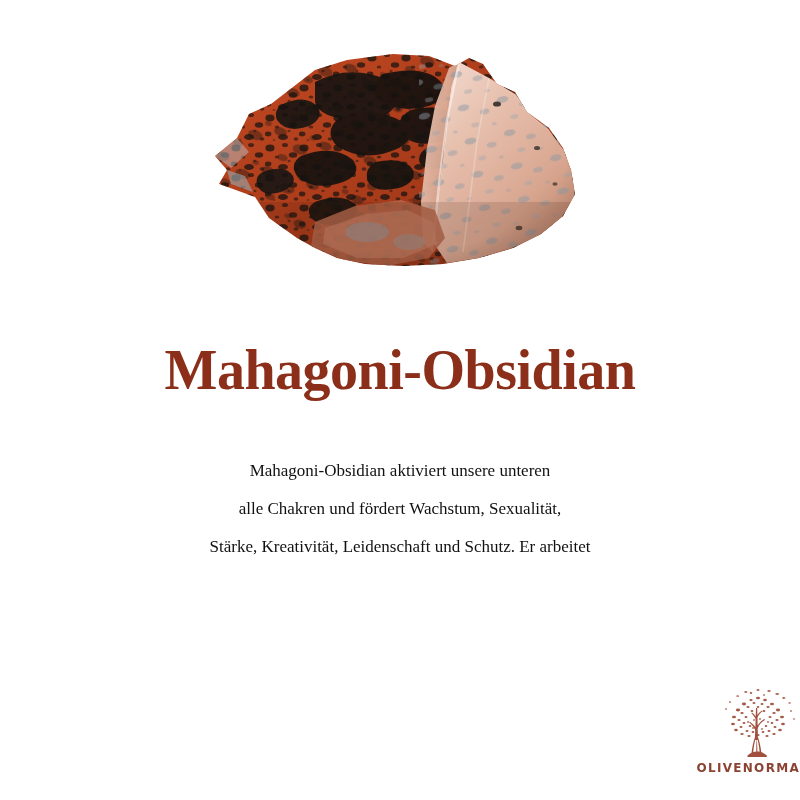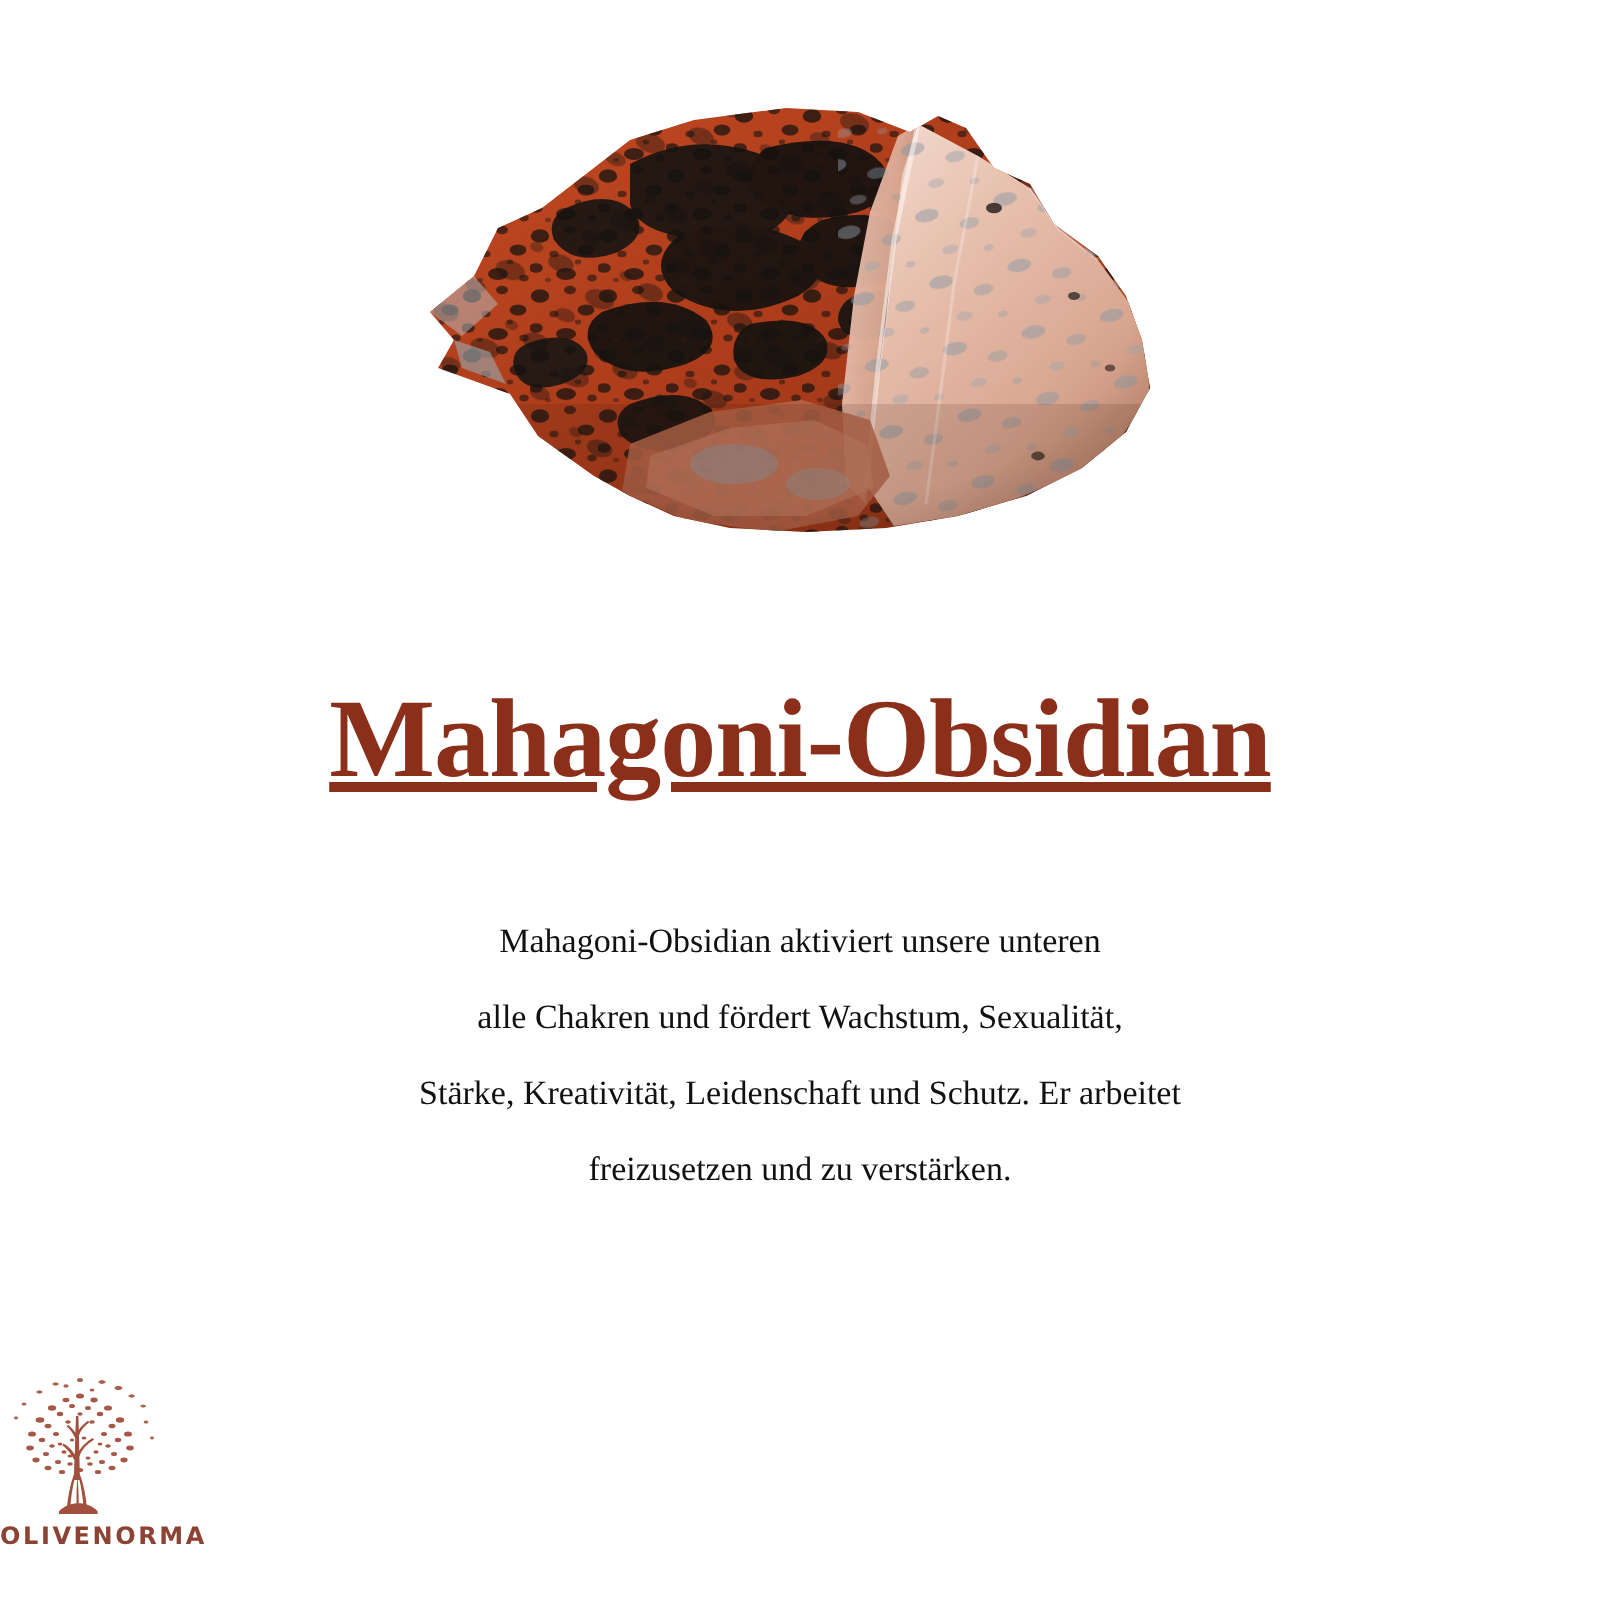--- a/index.html
+++ b/index.html
@@ -49,21 +49,20 @@
     margin: 0;
     font-family: "Liberation Serif", "DejaVu Serif", serif;
     font-size: 56px;
     line-height: 1;
     font-weight: 700;
     letter-spacing: -0.5px;
     color: #8c2f1a;
     text-align: right;
     position: relative;
     top: 22px;
-    text-decoration: underline;
   }
 
   
   .subtitle {
     margin: 0;
     font-family: "DejaVu Sans", "Liberation Sans", sans-serif;
     font-size: 24px;
     line-height: 1;
     font-weight: 300;
     letter-spacing: 0.6px;
@@ -95,21 +94,21 @@
   }
 
   
   .logo {
     position: absolute;
     left: 0;
     right: 0;
     top: 686px;
     display: flex;
     flex-direction: column;
-    align-items: flex-start;
+    align-items: flex-end;
   }
   .logo-mark {
     width: 82px;
     height: 72px;
     display: block;
   }
   .logo-word {
     margin-top: 3px;
     font-family: "DejaVu Sans", "Liberation Sans", sans-serif;
     font-size: 12px;
@@ -252,21 +251,20 @@
     </div>
   </div>
 
   <h1 class="title">Mahagoni-Obsidian</h1>
 
 
   <p class="description">
     <span class="line">Mahagoni-Obsidian aktiviert unsere unteren</span>
     <span class="line">alle Chakren und fördert Wachstum, Sexualität,</span>
     <span class="line">Stärke, Kreativität, Leidenschaft und Schutz. Er arbeitet</span>
-    <span class="line">freizusetzen und zu verstärken.</span>
   </p>
 
   <div class="logo">
     <svg class="logo-mark" viewBox="0 0 82 72">
       <g fill="#a0503c">
 
         <path d="M39.4,70 L38.6,70 C38.2,66 38.1,60 38.6,54 L37.2,54 C36.2,58 35.4,63 35.2,68
                  C34.6,68 34.0,68 33.4,68 C34.0,62 35.2,56 37.0,51 L37.2,44
                  C35.6,41 33.6,38.5 31.2,36.6 L31.8,35.8 C34.0,37.2 36.0,39.0 37.4,41.2
                  L37.6,33 C36.6,30.8 35.2,28.8 33.4,27.2 L34.0,26.4

